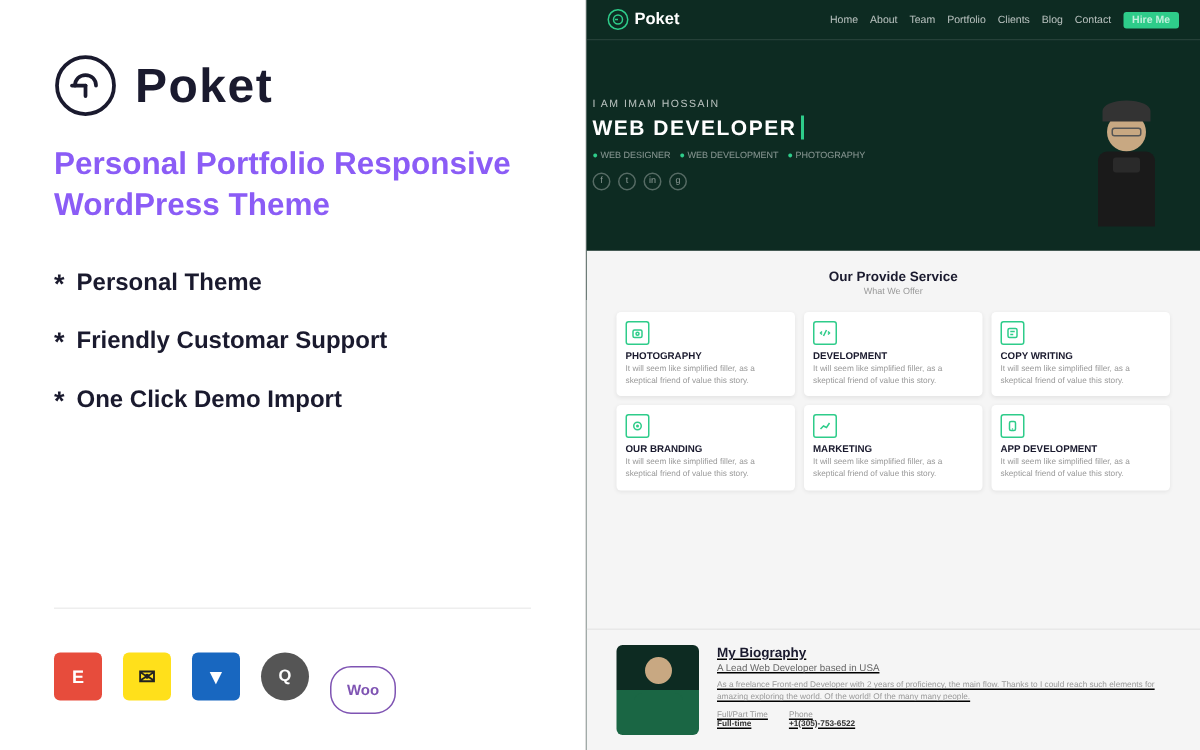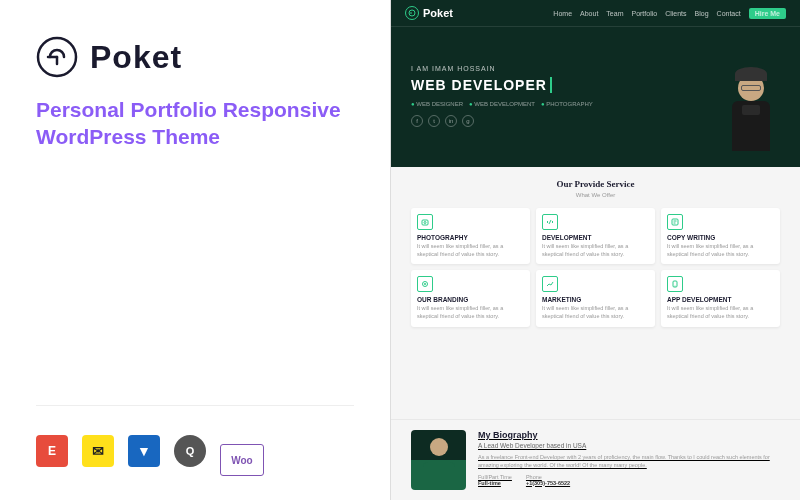--- a/index.html
+++ b/index.html
@@ -113,21 +113,21 @@
       color: #fff;
       border-radius: 50%;
     }
 
     .woo-icon {
       background: #fff;
       border: 1.5px solid #7f54b3;
       color: #7f54b3;
       font-size: 10px;
       font-weight: 700;
-      border-radius: 3px;
+      border-radius: 14px;
       width: 44px;
       margin-top: 18px;
     }
 
     
     .right-panel {
       flex: 1;
       background: #0d2b22;
       overflow: hidden;
       position: relative;
@@ -188,21 +188,21 @@
       color: #fff;
       font-size: 7px;
       padding: 2px 6px;
       border-radius: 2px;
       font-weight: 600;
     }
 
     
     .hero-section {
       background: #0d2b22;
-      padding: 14px 20px 16px 20px;
+      padding: 14px 20px 16px 4px;
       display: flex;
       align-items: center;
       justify-content: space-between;
       min-height: 140px;
       position: relative;
     }
 
     .hero-text {
       flex: 1;
     }
@@ -319,21 +319,20 @@
       padding: 12px 20px;
       flex: 1;
     }
 
     .services-title {
       text-align: center;
       font-size: 9px;
       font-weight: 700;
       color: #1a1a2e;
       margin-bottom: 3px;
-      font-family: Liberation Serif, serif;
     }
 
     .services-subtitle {
       text-align: center;
       font-size: 6px;
       color: #999;
       margin-bottom: 10px;
     }
 
     .services-grid {
@@ -473,20 +472,25 @@
         <circle cx="21" cy="21" r="19" stroke="#1a1a2e" stroke-width="2.5"></circle>
         <path d="M14 21 C14 17 17 14 21 14 C25 14 28 17 28 21" stroke="#1a1a2e" stroke-width="2.5" stroke-linecap="round" fill="none"></path>
         <line x1="21" y1="21" x2="21" y2="28" stroke="#1a1a2e" stroke-width="2.5" stroke-linecap="round"></line>
         <line x1="12" y1="21" x2="21" y2="21" stroke="#1a1a2e" stroke-width="2.5" stroke-linecap="round"></line>
       </svg>
       <span class="logo-text">Poket</span>
     </div>
 
     <div class="tagline">Personal Portfolio Responsive WordPress Theme</div>
 
+    <ul class="features-list">
+      <li>Personal Theme</li>
+      <li>Friendly Customar Support</li>
+      <li>One Click Demo Import</li>
+    </ul>
   </div>
 
   <div class="plugin-icons">
 
     <div class="plugin-icon elementor-icon" title="Elementor">
       <span>E</span>
     </div>
 
     <div class="plugin-icon mailchimp-icon" title="Mailchimp" style="font-size:14px;">
       <span>✉</span>

